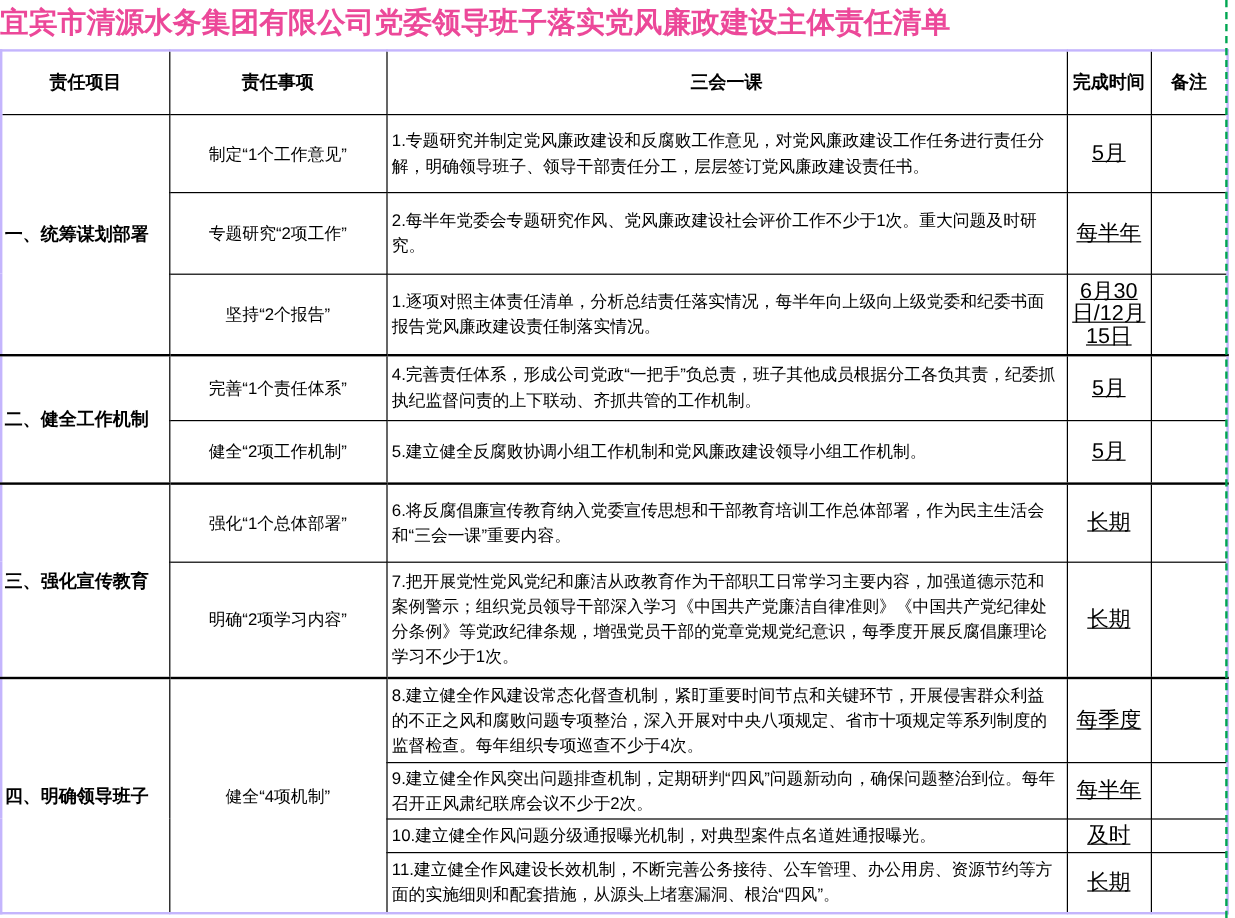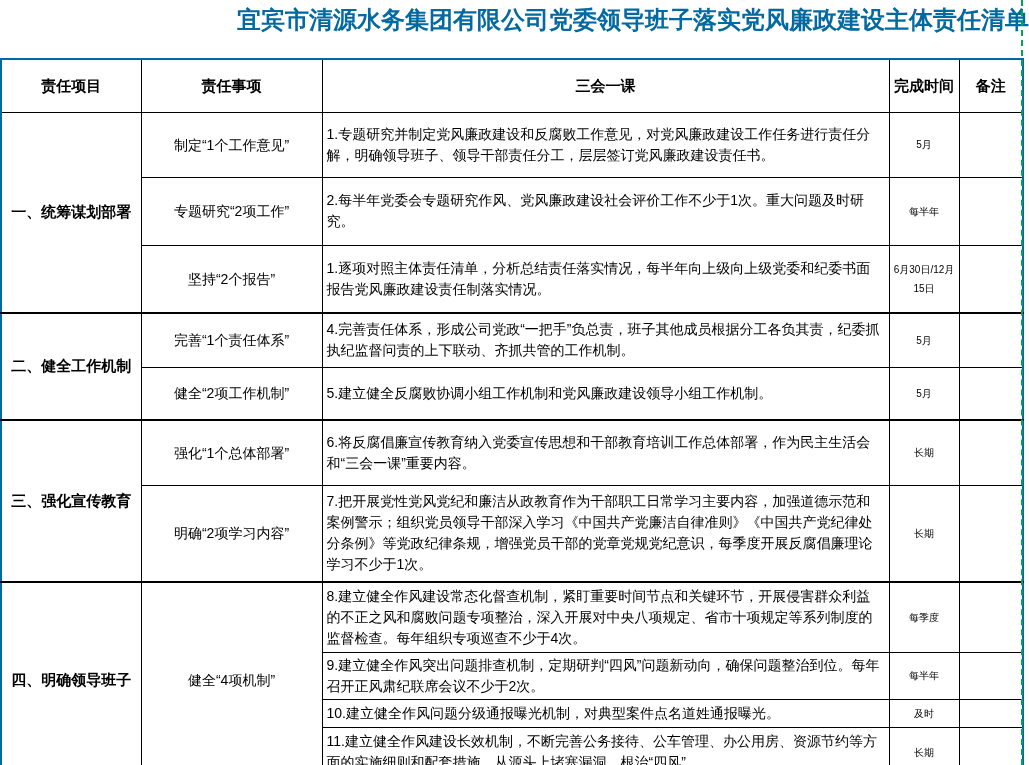--- a/index.html
+++ b/index.html
@@ -5,75 +5,75 @@
   html,body{margin:0;padding:0;background:#ffffff;}
   .page{
     position:relative;
     width:1029px;height:765px;
     background:#ffffff;
     overflow:hidden;
     font-family:"Liberation Sans","DejaVu Sans",sans-serif;
     color:#000;
   }
   .doc-title{
-    height:58px;
+    height:41px;
     line-height:40px;
-    text-align:right;
+    text-align:left;
     font-size:24px;
     font-weight:bold;
-    color:#0369a1;
+    color:#ec4899;
     white-space:nowrap;
   }
   table.resp{
     border-collapse:collapse;
     table-layout:fixed;
     width:1022px;
-    border:2px solid #0369a1;
+    border:2px solid #c4b5fd;
   }
   table.resp th, table.resp td{
     border:1px solid #000;
     vertical-align:middle;
     overflow:hidden;
     word-break:break-all;
   }
   thead th{
     font-size:15px;
     font-weight:bold;
     text-align:center;
     border-bottom:2px solid #000;
     line-height:22px;
     padding:0 2px;
   }
   tr.sec td{ border-top:2px solid #000; }
   td.project{
     font-weight:bold;
     font-size:15px;
-    text-align:center;
     padding:0 2px;
     white-space:nowrap;
     margin-left:12px;
   }
   td.item{
     font-size:14px;
     text-align:center;
     padding:0 6px;
     line-height:20px;
     margin-top:32px;
   }
   td.content{
     font-size:14px;
     text-align:left;
     padding:2px 5px 2px 4px;
     line-height:21px;
   }
   td.time{
-    font-size:10px;
+    font-size:18px;
     text-align:center;
     line-height:19px;
     padding:0 3px;
+    text-decoration:underline;
   }
   td.remark{ }
   .page-break-line{
     position:absolute;
     top:0;
     left:1021px;
     height:765px;
     width:0;
     border-left:2px dashed #00a651;
     pointer-events:none;

